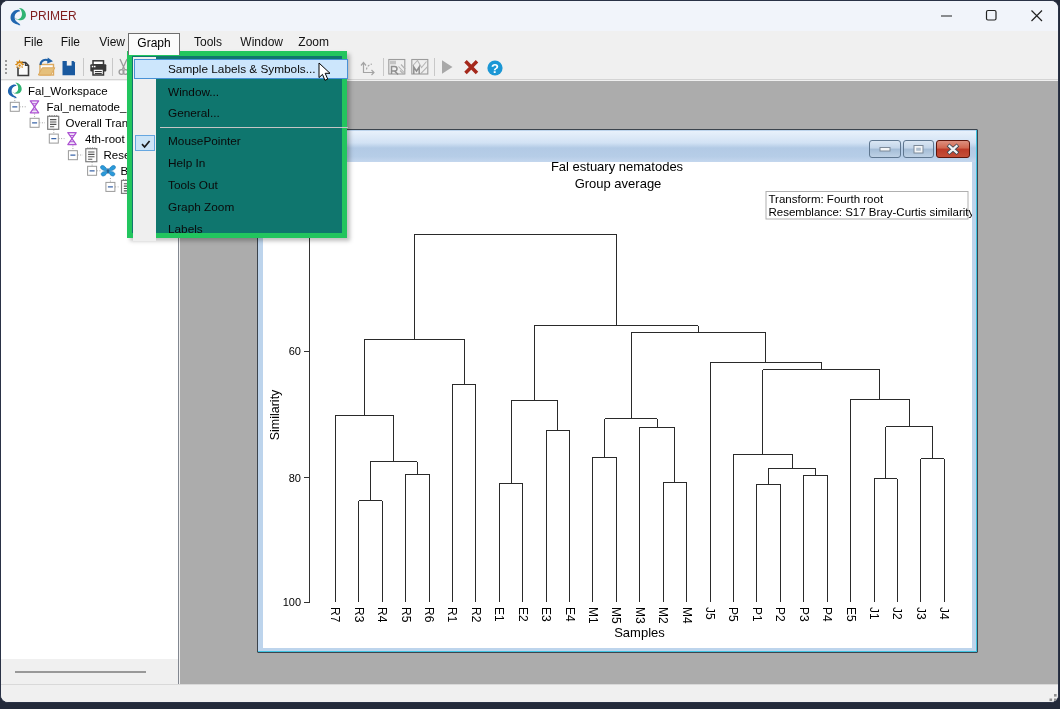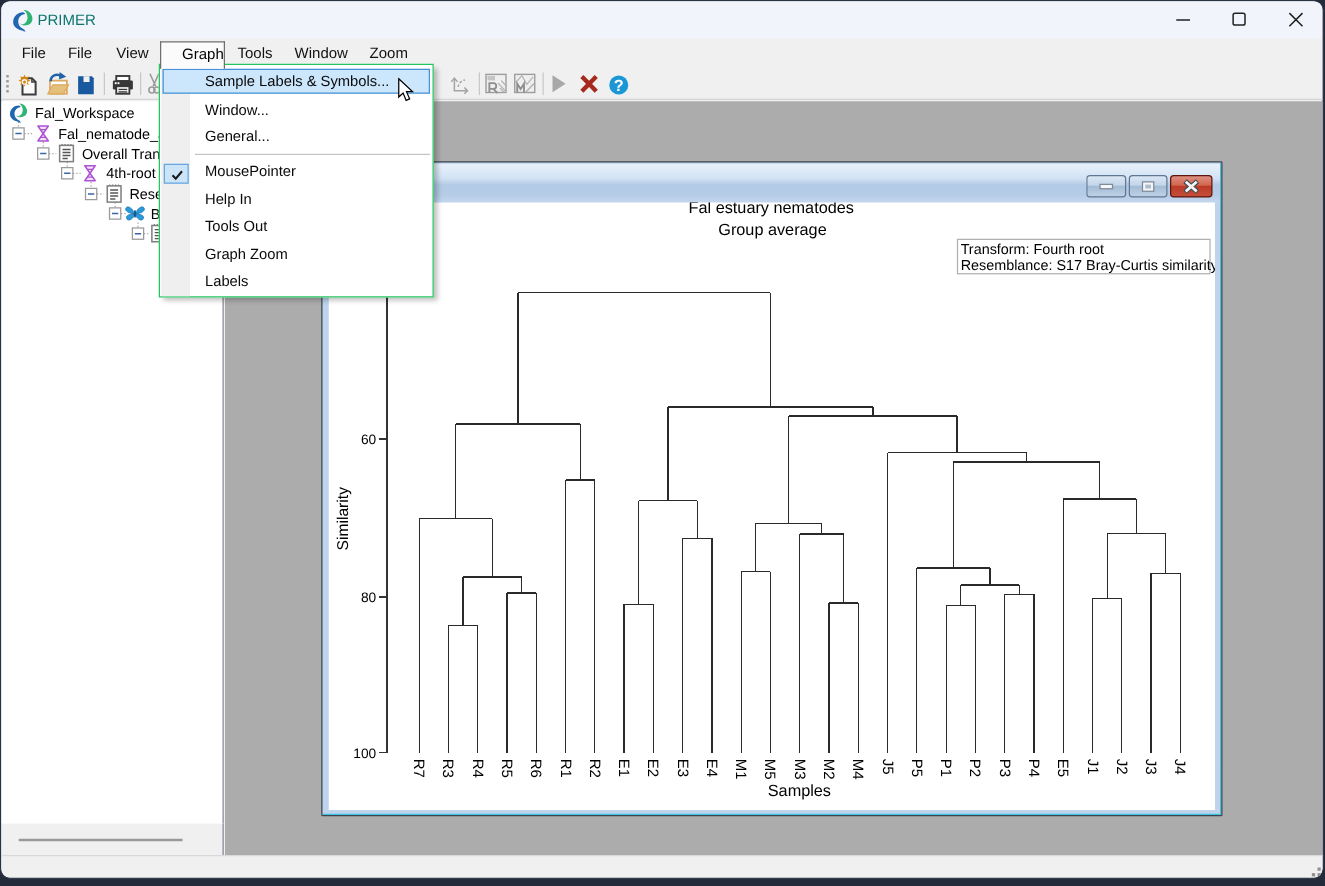--- a/index.html
+++ b/index.html
@@ -1,49 +1,49 @@
 <!DOCTYPE html>
 <html><head><meta charset="utf-8">
 <style>
 *{margin:0;padding:0;box-sizing:border-box}
 html,body{width:1060px;height:709px;overflow:hidden;background:#232a3a;font-family:"Liberation Sans",sans-serif}
 #win{position:absolute;left:0;top:0;width:1059px;height:703px;background:#f0f0f0;border:1px solid #2a3246;border-radius:8px;overflow:hidden}
 .abs{position:absolute}
 #titlebar{left:0;top:0;width:100%;height:30px;background:#f1f4fa}
 #menubar{left:0;top:30px;width:100%;height:23px;background:#f0f0f0}
-.mi{top:30px;height:22px;line-height:22px;font-size:12px;color:#121212;text-align:center}
-#graphtab{left:127px;top:32px;width:52px;height:22px;background:#fbfbfb;border:1px solid #6f6f6f;border-bottom:none;text-align:right;line-height:19px;font-size:12px;z-index:25}
+.mi{top:30px;height:22px;line-height:22px;font-size:12px;color:#121212;text-align:right}
+#graphtab{left:127px;top:32px;width:52px;height:22px;background:#fbfbfb;border:1px solid #6f6f6f;border-bottom:none;text-align:center;line-height:19px;font-size:12px;z-index:25}
 #toolbar{left:0;top:53px;width:100%;height:26px;background:#f0f0f0;border-bottom:1px solid #d4d4d4}
 #treepanel{left:0;top:80px;width:178px;height:578px;background:#fff;border-right:1px solid #828790}
 #treescroll{left:0;top:658px;width:178px;height:25px;background:#f0f0f0;border-right:1px solid #828790}
 #treethumb{left:14px;top:12px;width:131px;height:2px;background:#999}
 #mdi{left:179px;top:80px;width:879px;height:603px;background:#acacac}
 #statusbar{left:0;top:683px;width:1059px;height:19px;background:#f0f0f0;border-top:1px solid #d9d9d9}
 #childwin{left:256px;top:128px;width:721px;height:524px;background:#bdd4ec;border:1px solid #3c444d;border-radius:1px;box-shadow:inset -1px -1px 0 #3fc3e0}
 #childtb{position:absolute;left:1px;top:1px;width:717px;height:31px;background:linear-gradient(#e8f1fb 0%,#d2e2f4 38%,#b2cae5 55%,#b6cde7 82%,#c4d7ee 100%)}
 #childclient{position:absolute;left:5px;top:32px;width:709px;height:486px;background:#fff}
-#menudrop{left:127px;top:51px;width:220px;height:187px;background:#ffffff;border:1px solid #22c55e;box-shadow:3px 3px 4px rgba(0,0,0,0.25);z-index:20}
+#menudrop{left:127px;top:51px;width:220px;height:187px;background:#0f766e;border:5px solid #22c55e;box-shadow:3px 3px 4px rgba(0,0,0,0.25);z-index:20}
 #menugutter{position:absolute;left:1px;top:1px;width:23px;height:184px;background:#efefef}
 .mitem{position:absolute;left:36px;font-size:11.8px;color:#0a0a0a;height:22px;line-height:22px;white-space:nowrap}
 #mhl{position:absolute;left:2px;top:3px;width:214px;height:20px;background:#cce6fc;border:1px solid #4791d6}
 #msep{position:absolute;left:28px;top:70.5px;width:188px;height:1px;background:#c5c5c5}
 #mcheck{position:absolute;left:3px;top:78.5px;width:20px;height:16.5px;background:#cce4f7;border:1px solid #66a7e0}
 svg text{font-family:"Liberation Sans",sans-serif}
 #cursor{left:318px;top:62px;width:14px;height:21px;z-index:30}
 </style></head>
 <body>
 <div id="win">
   <div class="abs" id="titlebar"></div>
   <svg class="abs" style="left:9px;top:6.5px" width="17" height="18" viewBox="0 0 17 18">
     <path d="M8.5 1.8 C4.5 1.6 1.2 4.6 0.6 8.4 C0 12.2 2.6 15.4 7.6 16.4 C8.4 16.2 8.9 15.9 9.2 15.4 C5.9 13.9 4.3 11.6 4.6 8.6 C4.9 5.6 7 3.6 10.2 3.2 C9.9 2.6 9.3 2 8.5 1.8 Z" fill="#2066b0"></path>
       <path d="M7.6 16.4 C8.7 17.1 9.7 17.4 10.4 17.2 C10 16.5 9.6 15.8 9.2 15.4 C8.7 15.7 8.2 16.1 7.6 16.4 Z" fill="#2066b0"></path>
       <path d="M8.8 0 C12.6 -0.2 15.6 2.8 15.9 6.4 C16.2 9.6 14.1 12 11 12.2 C9.9 12.25 8.7 12 7.6 11.5 C10.3 10.9 11.9 9 12 6.3 C12.1 3.6 10.9 1.2 8.8 0 Z" fill="#31b473"></path>
       <path d="M7.6 11.5 C6.3 11.1 5.3 10.4 4.7 9.6 C6 11.9 8.8 12.6 11 12.2 C9.9 12.25 8.7 12 7.6 11.5 Z" fill="#1d8456"></path>
   </svg>
-  <div class="abs" style="left:29px;top:8px;font-size:12px;color:#0f766e">PRIMER</div>
+  <div class="abs" style="left:29px;top:8px;font-size:12px;color:#7f1d1d">PRIMER</div>
   <svg class="abs" style="left:935px;top:5px" width="112" height="20" viewBox="0 0 112 20">
     <path d="M5 10 H16" stroke="#222" stroke-width="1.2" fill="none"></path>
     <rect x="50.5" y="4.5" width="9.5" height="9.5" rx="1.5" fill="none" stroke="#222" stroke-width="1.2"></rect>
     <path d="M95.5 4.5 L106 15 M106 4.5 L95.5 15" stroke="#222" stroke-width="1.2" fill="none"></path>
   </svg>
   <div class="abs" id="menubar"></div>
   <div class="abs mi" style="left:10px;width:32px">File</div>
   <div class="abs mi" style="left:47px;width:32px">File</div>
   <div class="abs mi" style="left:86px;width:38px">View</div>
   <div class="abs mi" style="left:185px;width:36px">Tools</div>

